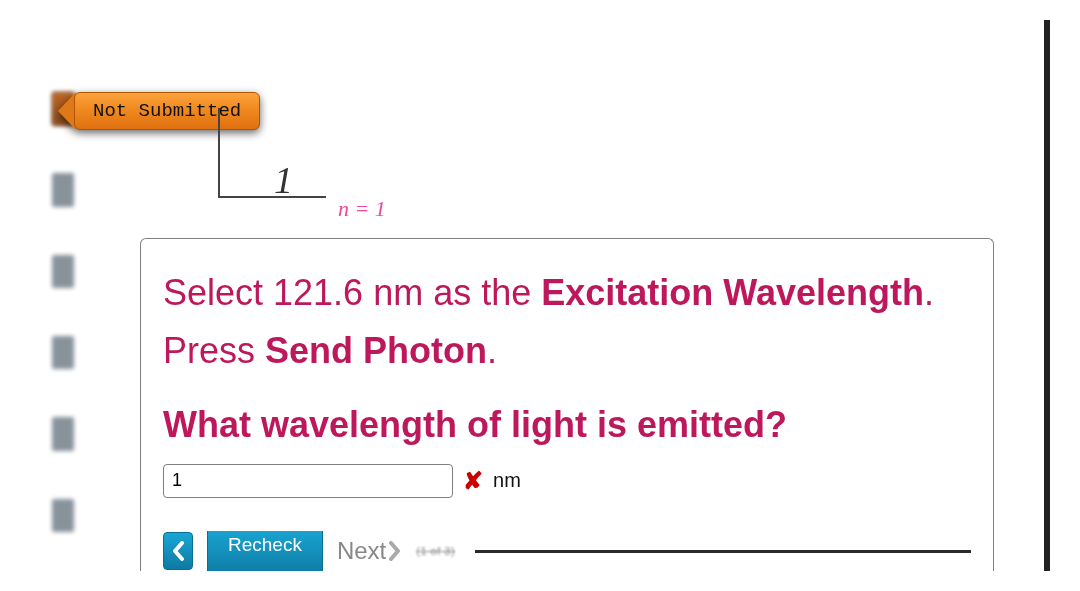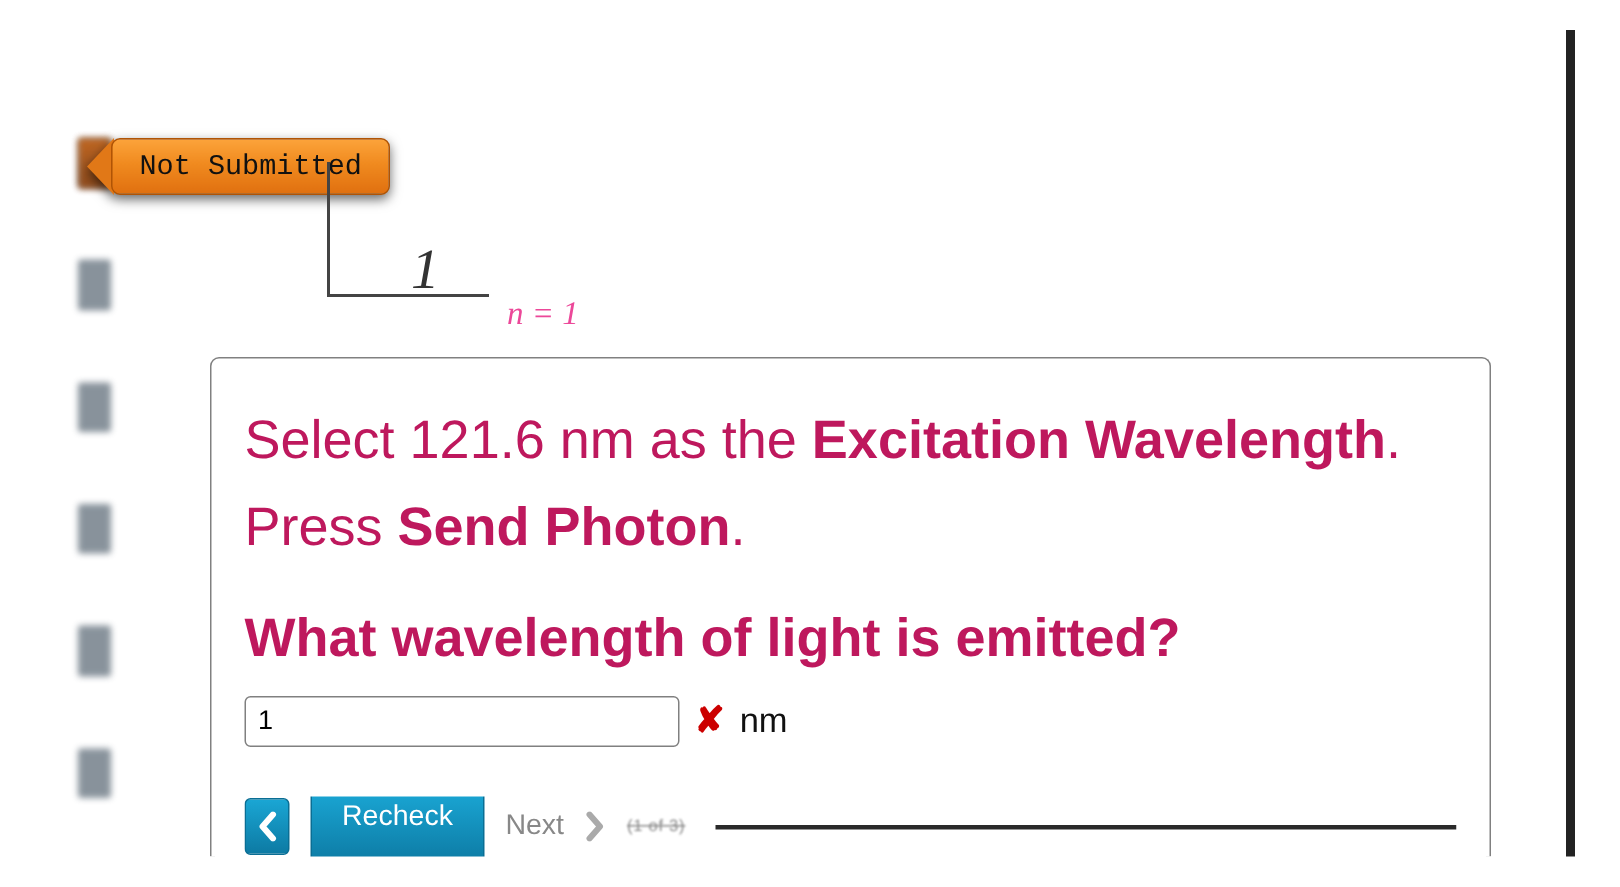--- a/index.html
+++ b/index.html
@@ -151,21 +151,21 @@
       font-size: 18px;
       font-family: Arial, sans-serif;
     }
     .x-mark {
       color: #cc0000;
       font-weight: 900;
       font-size: 24px;
       font-family: Arial, sans-serif;
     }
     .unit {
-      font-size: 23px;
+      font-size: 20px;
       color: #111;
     }
 
     .controls {
       display: flex;
       align-items: center;
       gap: 14px;
       position: absolute;
       left: 22px;
       bottom: 0;
@@ -195,23 +195,23 @@
       font-size: 19px;
       font-family: Arial, sans-serif;
       line-height: 36px;
       cursor: pointer;
     }
     .next-btn {
       height: 38px;
       display: flex;
       align-items: center;
       color: #888;
-      font-size: 19px;
-      font-family: Arial, sans-serif;
-      gap: 14px;
+      font-size: 24px;
+      font-family: Arial, sans-serif;
+      gap: 2px;
     }
     .next-btn svg { display:block; }
 
     .divider {
       height: 0;
       flex: 1;
       border-top: 3px solid #2a2a2a;
       margin-left: 6px;
     }
     .pager {

